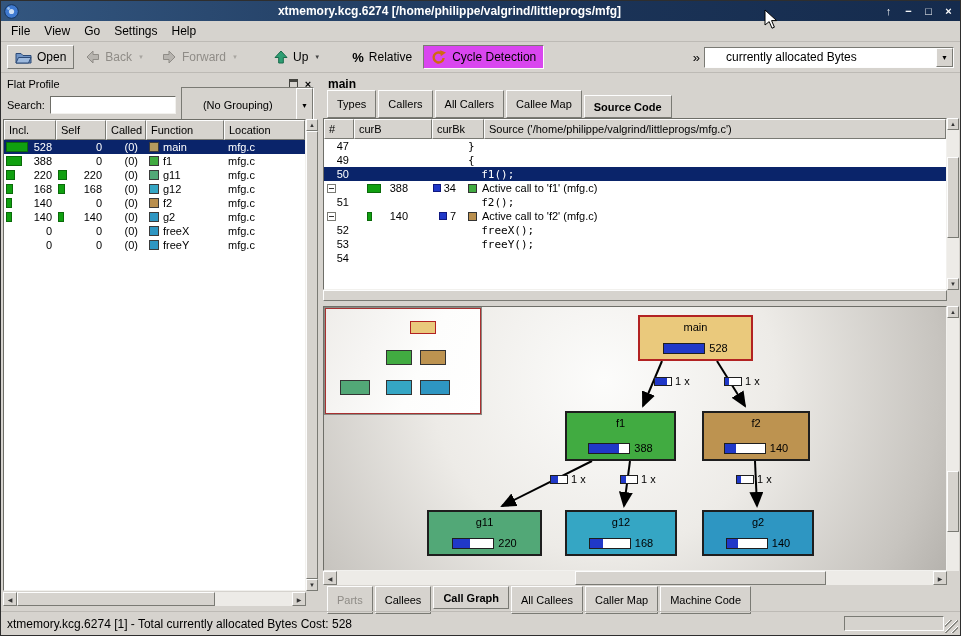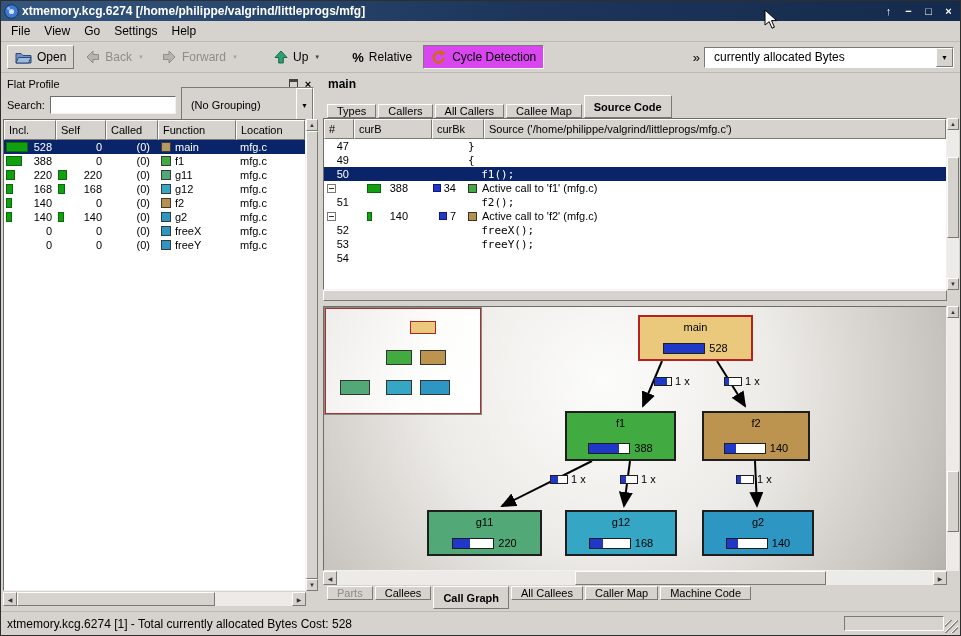--- a/index.html
+++ b/index.html
@@ -6,80 +6,80 @@
   html,body{width:961px;height:636px}
   body{position:relative;overflow:hidden;background:#d6d3ce;color:#000;
        font-family:"Liberation Sans","DejaVu Sans",sans-serif;font-size:11px;
        border:1px solid #2e2e2e}
   .abs{position:absolute}
   .white-sunken{background:#fff;border:1px solid;border-color:#6e6e68 #f2f1ee #f2f1ee #6e6e68}
 
   
   .titlebar{left:0;top:0;width:100%;height:20px;display:flex;align-items:center;gap:3px;
     padding:0 3px;color:#fff;background:linear-gradient(90deg,#33567f 0%,#1c3559 55%,#152b4d 100%)}
-  .title-text{flex:1;font-weight:bold;font-size:12px;white-space:nowrap;overflow:hidden}
+  .title-text{flex:1;text-align:center;font-weight:bold;font-size:12px;white-space:nowrap;overflow:hidden}
   .win-btn{width:17px;height:15px;display:flex;align-items:center;justify-content:center;
     font-size:11px;font-weight:bold;color:#fff;cursor:default}
 
   
   .menubar{left:0;top:20px;width:100%;height:21px;display:flex;align-items:center;padding:0 3px;
     font-size:12px;border-bottom:1px solid #bdbab5}
   .menu-item{padding:3px 7px}
   .toolbar{left:0;top:41px;width:100%;height:31px;display:flex;align-items:center;gap:4px;
     padding:0 6px;font-size:12px;border-bottom:1px solid #bdbab5}
   .tool-btn{height:24px;display:flex;align-items:center;gap:5px;padding:0 7px;white-space:nowrap}
   .tool-btn.framed{background:#d6d3ce;border:1px solid;border-color:#fdfdfd #7a7a74 #7a7a74 #fdfdfd}
   .tool-btn.pressed{background:#d946ef;border:1px solid;border-color:#7a7a74 #fdfdfd #fdfdfd #7a7a74}
   .tool-btn.disabled{color:#8f8c87}
   .dd-arrow{font-size:6px;color:#444;margin-left:1px}
   .disabled .dd-arrow{color:#a8a5a0}
   .pct{font-weight:bold;font-size:13px}
 
   .combo{display:flex;align-items:center;height:21px;background:#fff;
     border:1px solid;border-color:#7a7a74 #fdfdfd #fdfdfd #7a7a74}
   .combo.gray{background:#d6d3ce}
-  .combo-text{flex:1;padding:0 9px;white-space:nowrap;overflow:hidden}
+  .combo-text{flex:1;padding:0 21px;white-space:nowrap;overflow:hidden}
   .combo-btn{width:17px;height:100%;flex:none;background:#d6d3ce;display:flex;align-items:center;
     justify-content:center;font-size:7px;border:1px solid;border-color:#fdfdfd #7a7a74 #7a7a74 #fdfdfd}
 
   
   .panel-header{left:2px;top:74px;width:315px;height:17px;display:flex;align-items:center;padding:0 4px;gap:4px}
   .ph-title{flex:1}
   .dock-box{width:9px;height:9px;border:1px solid #44443f;background:#d6d3ce;position:relative}
   .dock-box::after{content:"";position:absolute;left:0;right:0;top:0;height:2px;background:#44443f}
   .ph-close{width:12px;text-align:center;font-weight:bold}
   .search-row{left:2px;top:92px;width:315px;height:24px;display:flex;align-items:center;gap:5px;padding:0 4px}
   .search-input{width:126px;height:18px;padding:0 3px;font-size:11px;outline:none;
     background:#fff;border:1px solid;border-color:#6e6e68 #f2f1ee #f2f1ee #6e6e68;
     font-family:"Liberation Sans","DejaVu Sans",sans-serif}
 
   
   .ftable{left:2px;top:118px;width:303px;height:472px;overflow:hidden}
   .thead{display:flex;height:20px}
   .th{background:#d6d3ce;border:1px solid;border-color:#fdfdfd #7a7a74 #7a7a74 #fdfdfd;
     padding:3px 4px;white-space:nowrap;overflow:hidden}
-  .w-incl{width:52px}.w-self{width:50px}.w-called{width:52px}.w-func{width:78px}.w-loc{flex:1}
+  .w-incl{width:52px}.w-self{width:50px}.w-called{width:40px}.w-func{width:78px}.w-loc{flex:1}
   .frow{display:flex;height:14px;align-items:center}
   .frow.selected{background:#0a246a;color:#fff}
   .fc{height:100%;display:flex;align-items:center;overflow:hidden;white-space:nowrap}
   .fc.w-incl,.fc.w-self{padding:0 4px 0 2px}
   .fc.w-called{justify-content:flex-end;padding-right:8px}
   .fc.w-func{padding-left:3px;gap:4px}
   .fc.w-loc{padding-left:4px}
   .num{flex:1;text-align:right}
   .bar-wrap{width:22px;height:10px;position:relative;flex:none;align-self:center}
   .hbar{position:absolute;left:0;top:0;height:100%;background:#10a010;border:1px solid #0a6a0a}
   .sq{width:10px;height:10px;border:1px solid #3a3a3a;flex:none}
 
   
   .fn-header{left:322px;top:74px;width:624px;height:17px;display:flex;align-items:center;padding:0 5px;
     font-size:12px;font-weight:bold}
   .tabs{position:absolute;display:flex;align-items:flex-end;gap:2px}
   .tabs.bottom{align-items:flex-start}
-  .tab{height:14px;padding:0 9px;display:flex;align-items:center;background:#d6d3ce;
+  .tab{height:28px;padding:0 9px;display:flex;align-items:center;background:#d6d3ce;
     border:1px solid;border-color:#fdfdfd #7a7a74 #7a7a74 #fdfdfd;white-space:nowrap}
   .tab.active{height:23px;font-weight:bold}
   .tab.disabled{color:#8f8c87}
 
   .stable{left:322px;top:117px;width:624px;height:172px;overflow:hidden}
   .srow{display:flex;height:14px;align-items:center}
   .srow.selected{background:#0a246a;color:#fff}
   .sc{height:100%;display:flex;align-items:center;overflow:hidden;white-space:nowrap}
   .sc.w-line{width:30px;justify-content:flex-end;padding-right:5px}
   .sc.w-line.left{justify-content:flex-start;padding-left:3px}

